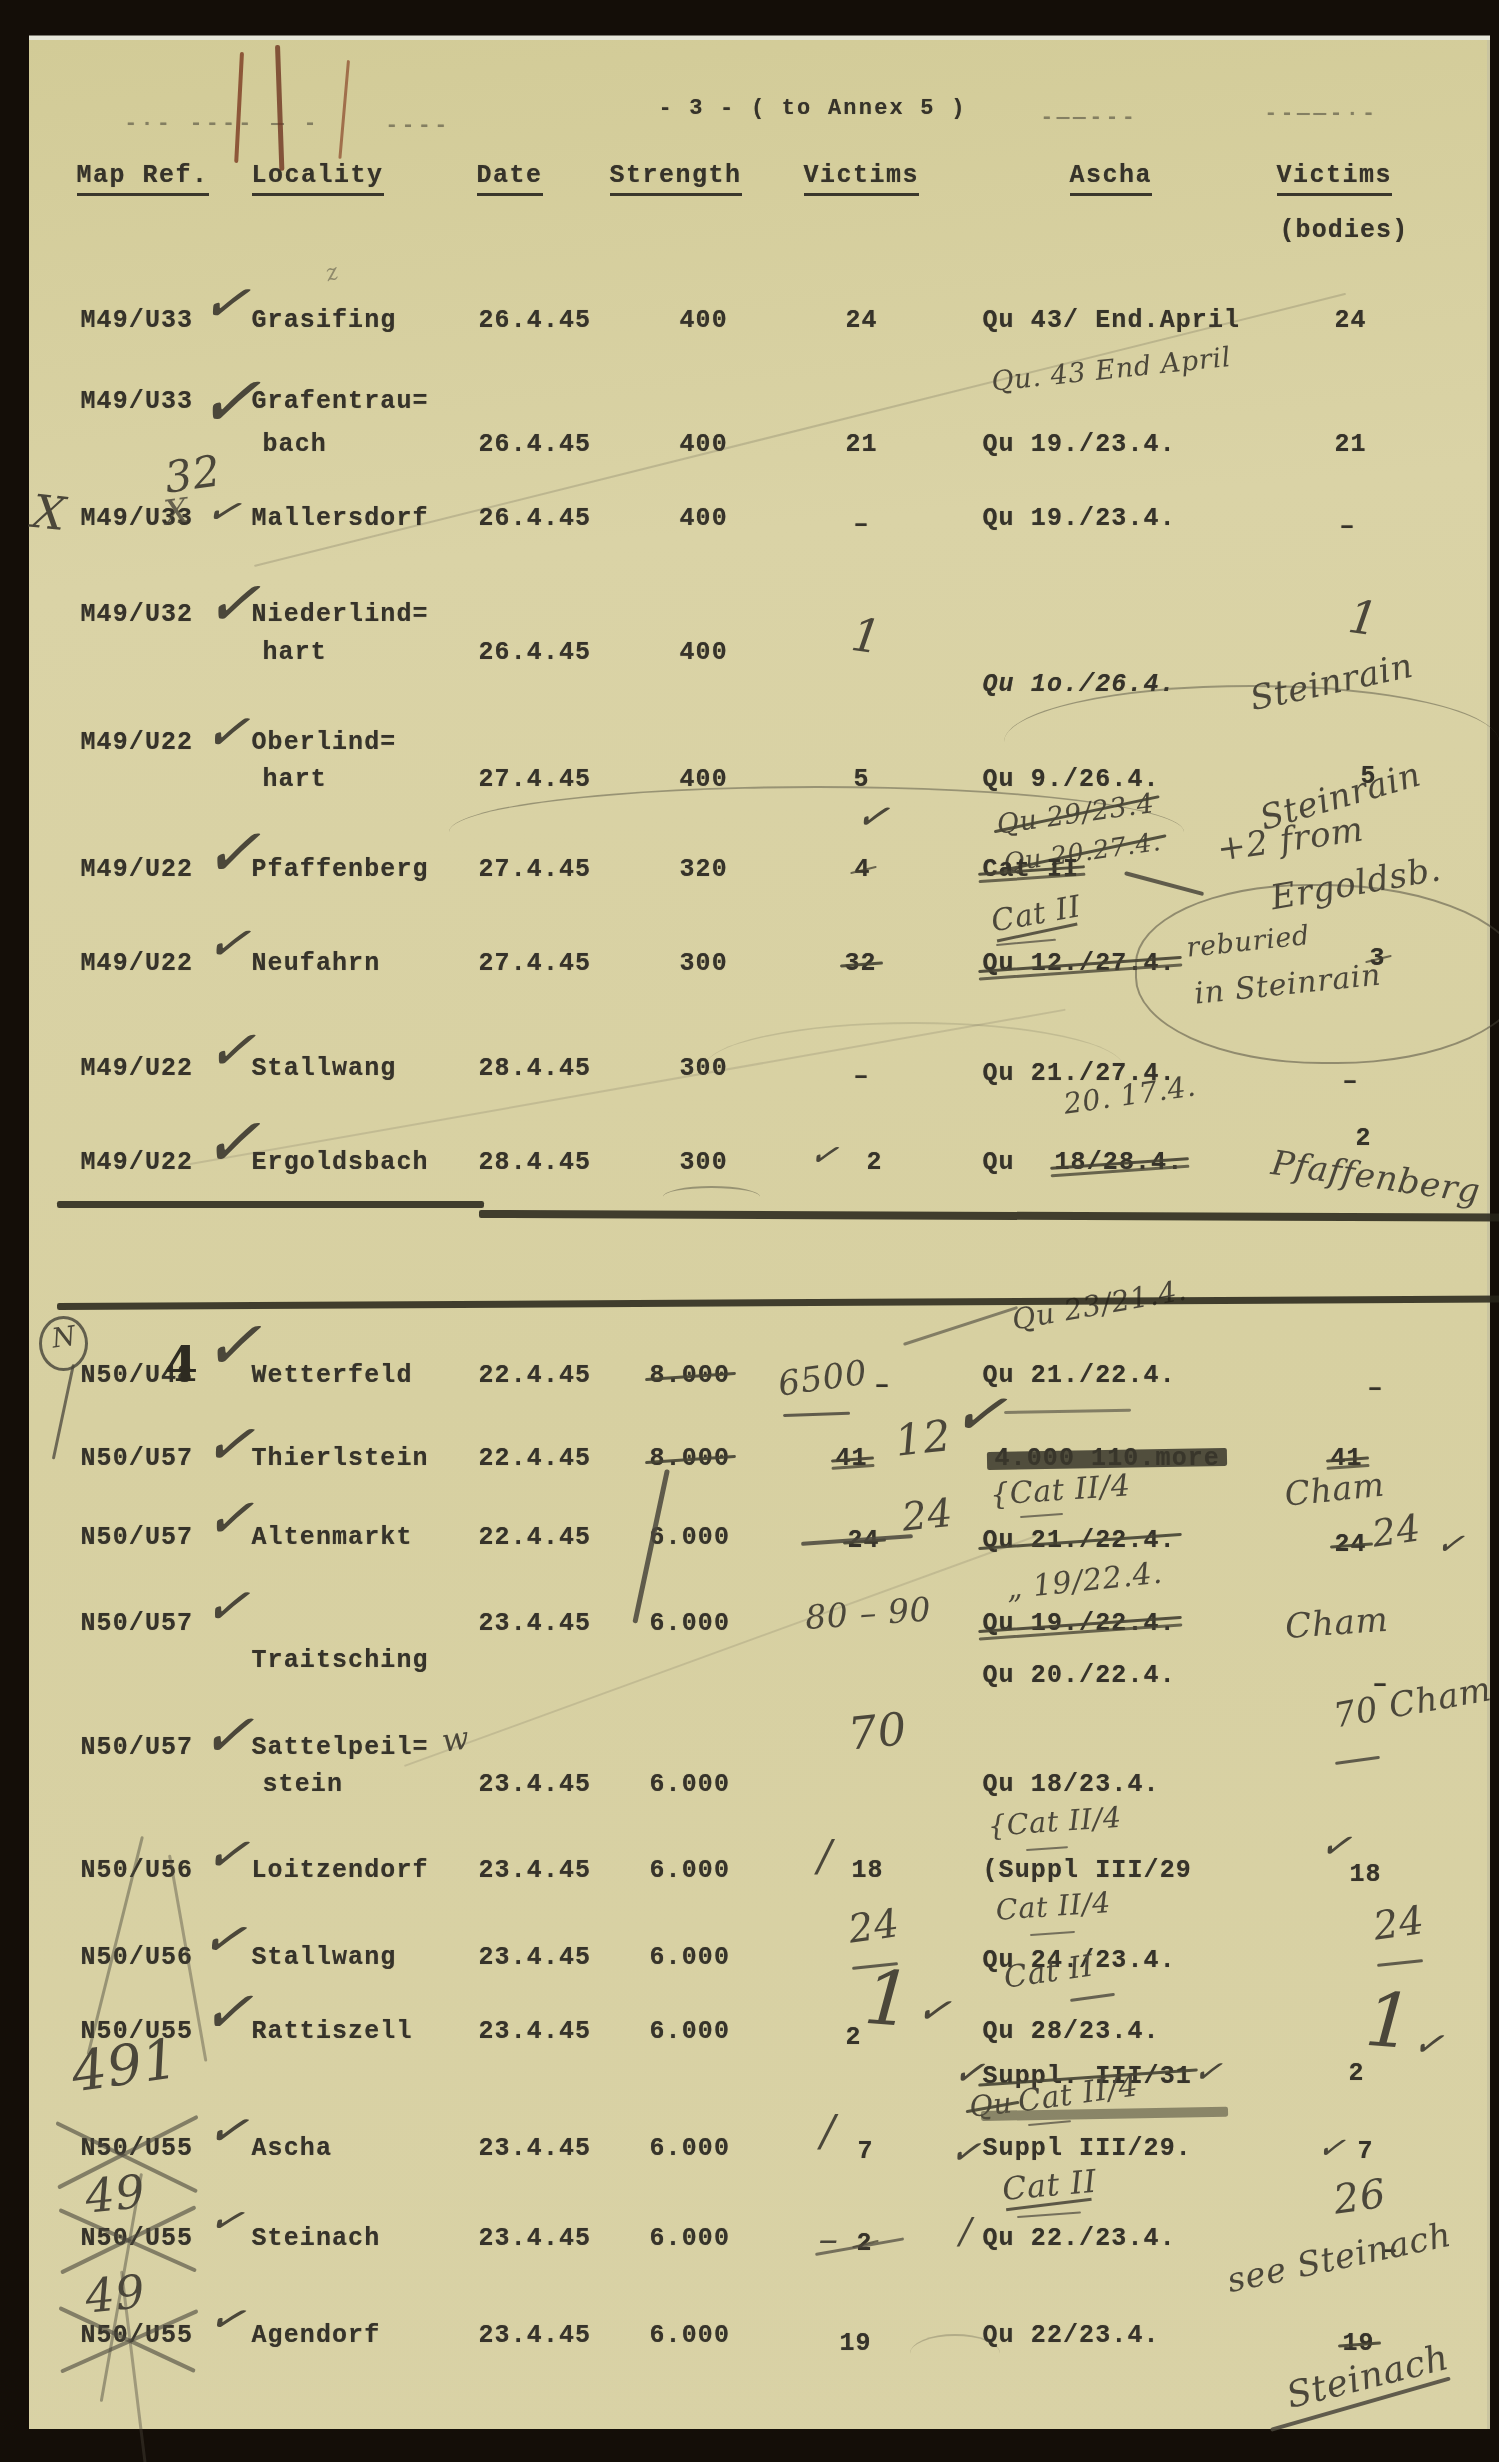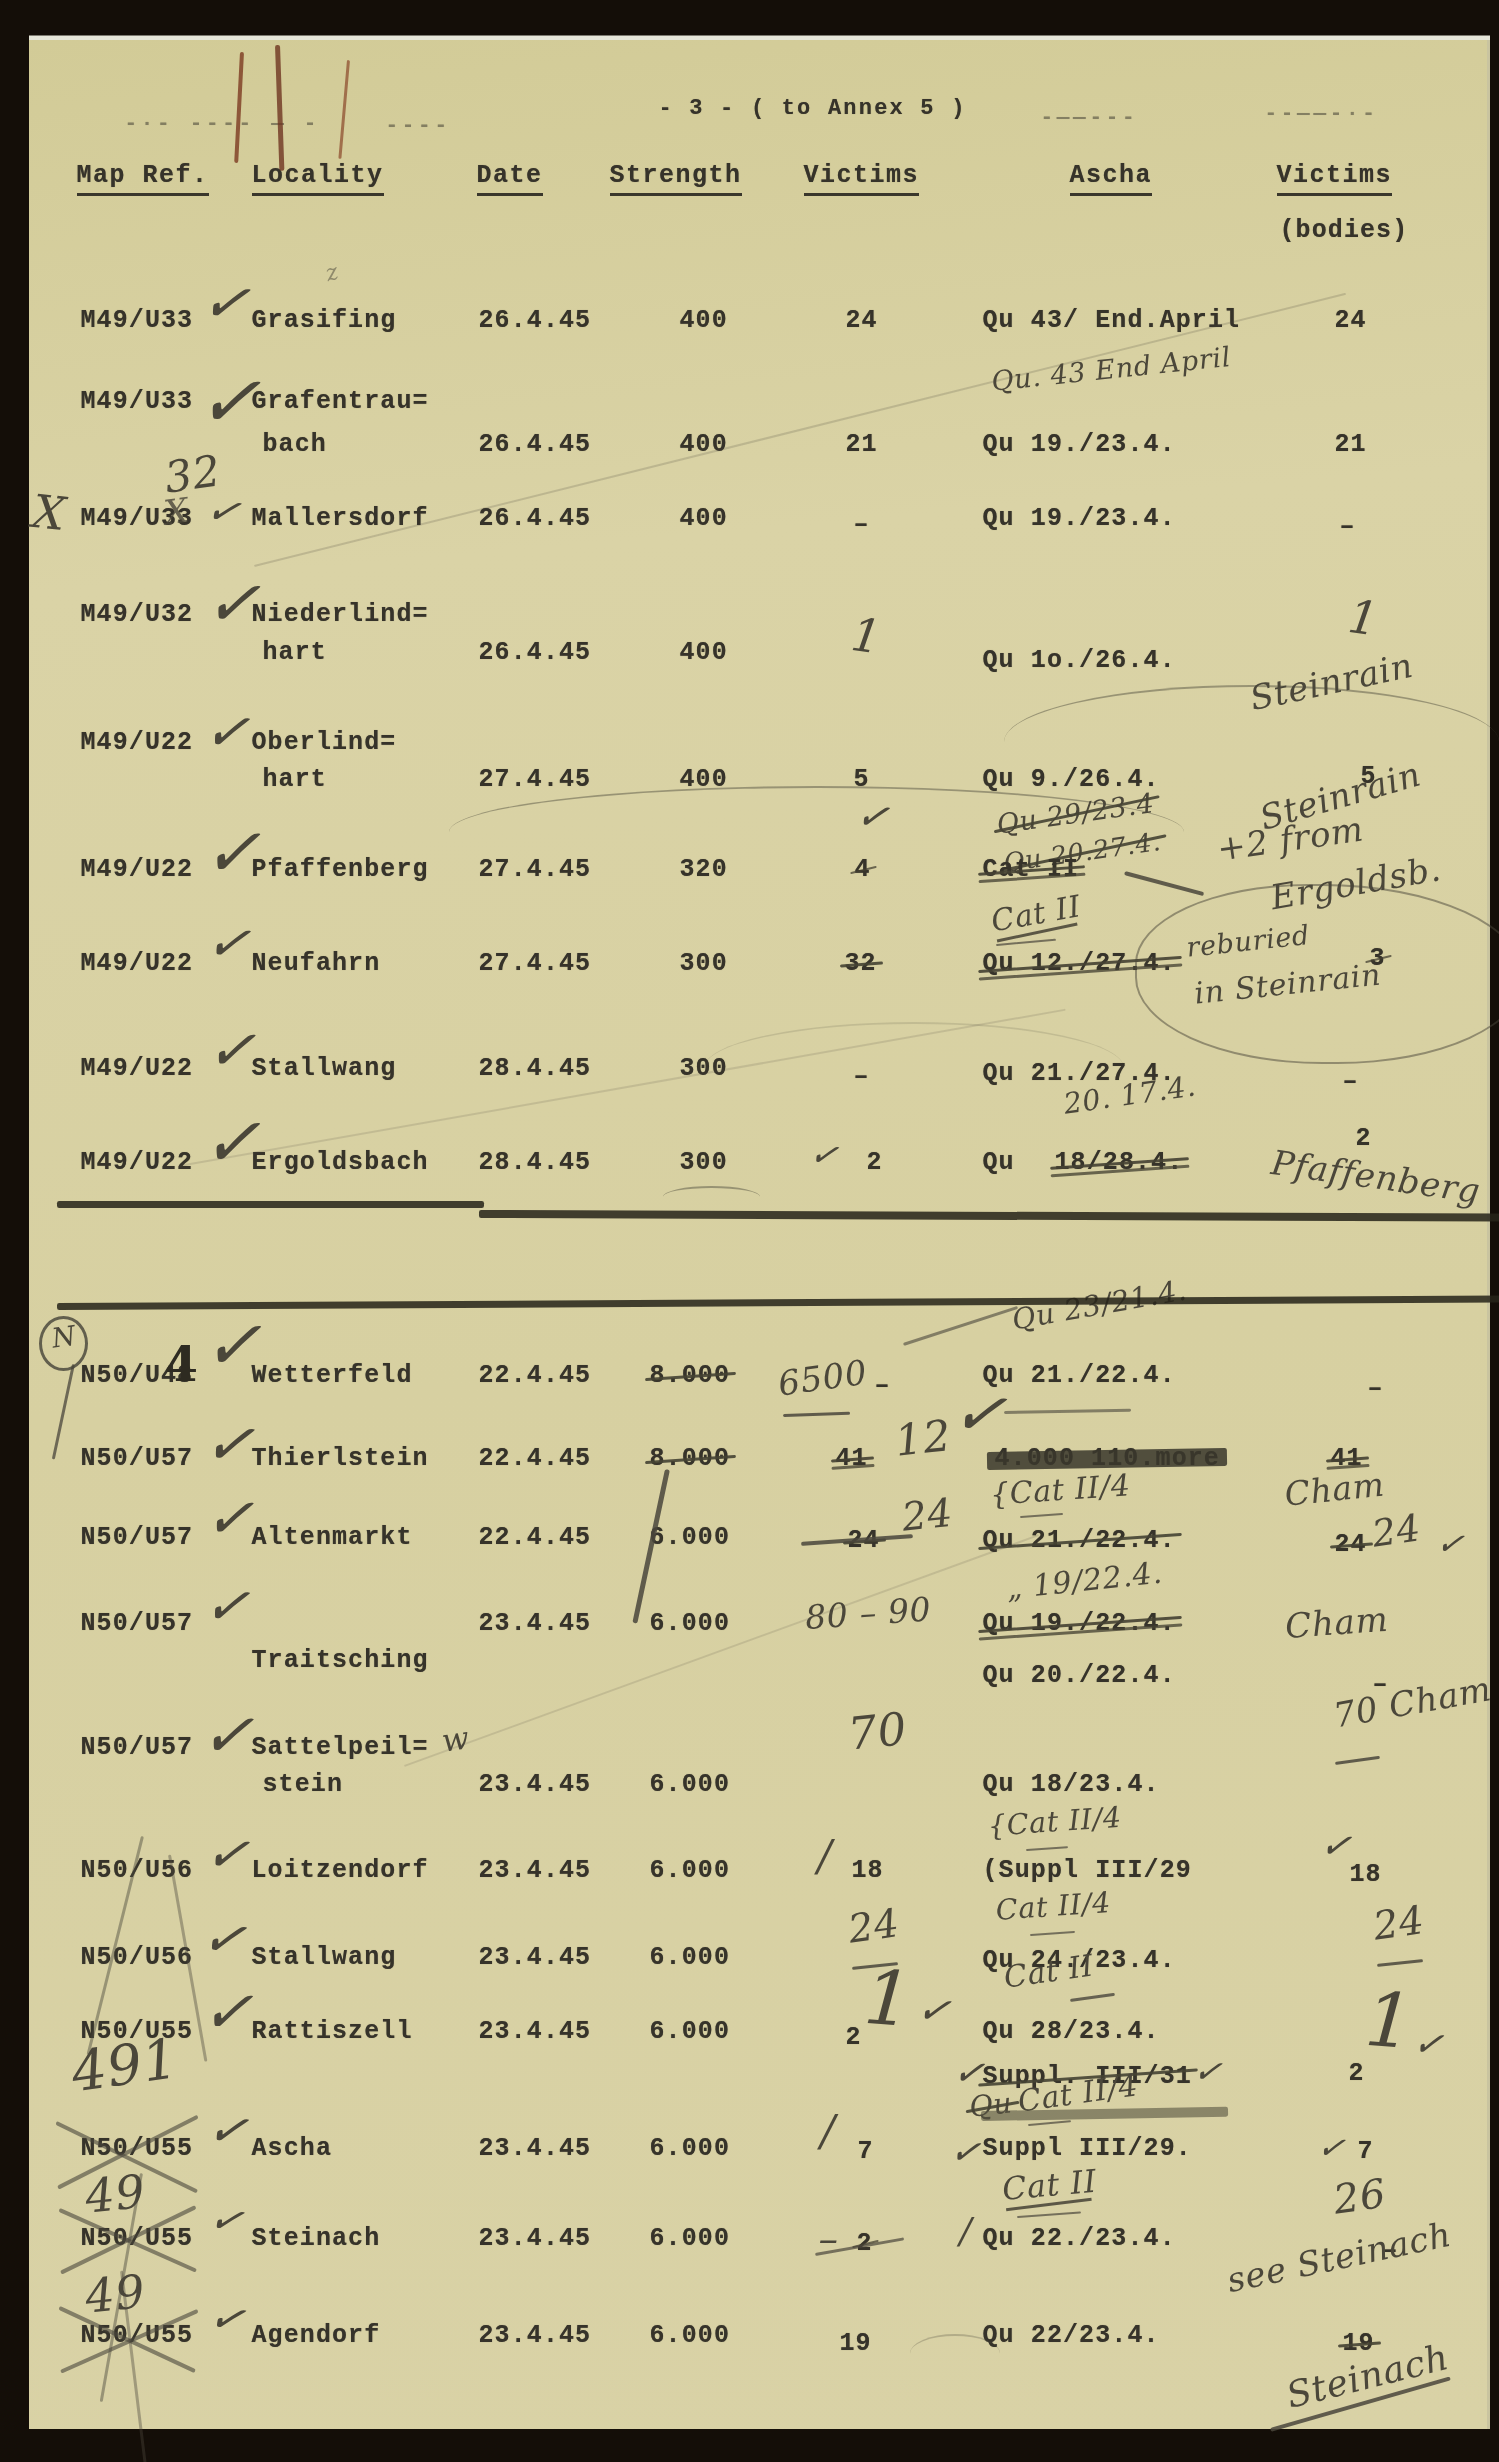--- a/index.html
+++ b/index.html
@@ -94,21 +94,21 @@
     <span class="seg typed" style="left: 825px; top: 472px;">–</span>
     <span class="seg typed" style="left: 954px; top: 466px;">Qu 19./23.4.</span>
     <span class="seg typed" style="left: 1311px; top: 474px;">–</span>
     <span class="seg typed" style="left: 52px; top: 562px;">M49/U32</span>
     <span class="seg hw" style="left: 178px; top: 529px; font-size: 66px; transform: rotate(4deg);">✓</span>
     <span class="seg typed" style="left: 223px; top: 562px;">Niederlind=</span>
     <span class="seg typed" style="left: 234px; top: 600px;">hart</span>
     <span class="seg typed" style="left: 450px; top: 600px;">26.4.45</span>
     <span class="seg typed" style="left: 651px; top: 600px;">400</span>
     <span class="seg hw" style="left: 826px; top: 571px; font-size: 46px; transform: rotate(8deg);">1</span>
-    <span class="seg typed" style="left: 954px; top: 608px;">Qu 1o./26.4.</span>
+    <span class="seg typed" style="left: 954px; top: 632px; font-style: italic;">Qu 1o./26.4.</span>
     <span class="seg hw" style="left: 1323px; top: 553px; font-size: 46px; transform: rotate(8deg);">1</span>
     <span class="seg hw" style="left: 1218px; top: 642px; font-size: 34px; transform: rotate(-12deg);">Steinrain</span>
     <span class="seg typed" style="left: 52px; top: 690px;">M49/U22</span>
     <span class="seg hw" style="left: 178px; top: 663px; font-size: 54px; transform: rotate(6deg);">✓</span>
     <span class="seg typed" style="left: 223px; top: 690px;">Oberlind=</span>
     <span class="seg typed" style="left: 234px; top: 727px;">hart</span>
     <span class="seg typed" style="left: 450px; top: 727px;">27.4.45</span>
     <span class="seg typed" style="left: 651px; top: 727px;">400</span>
     <span class="seg typed" style="left: 825px; top: 727px;">5</span>
     <span class="seg typed" style="left: 954px; top: 727px;">Qu 9./26.4.</span>

